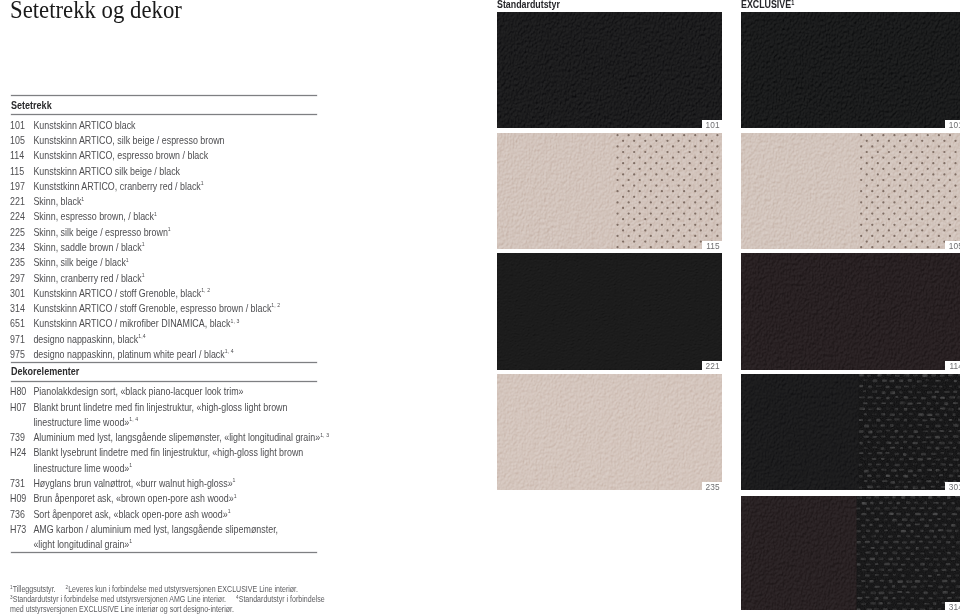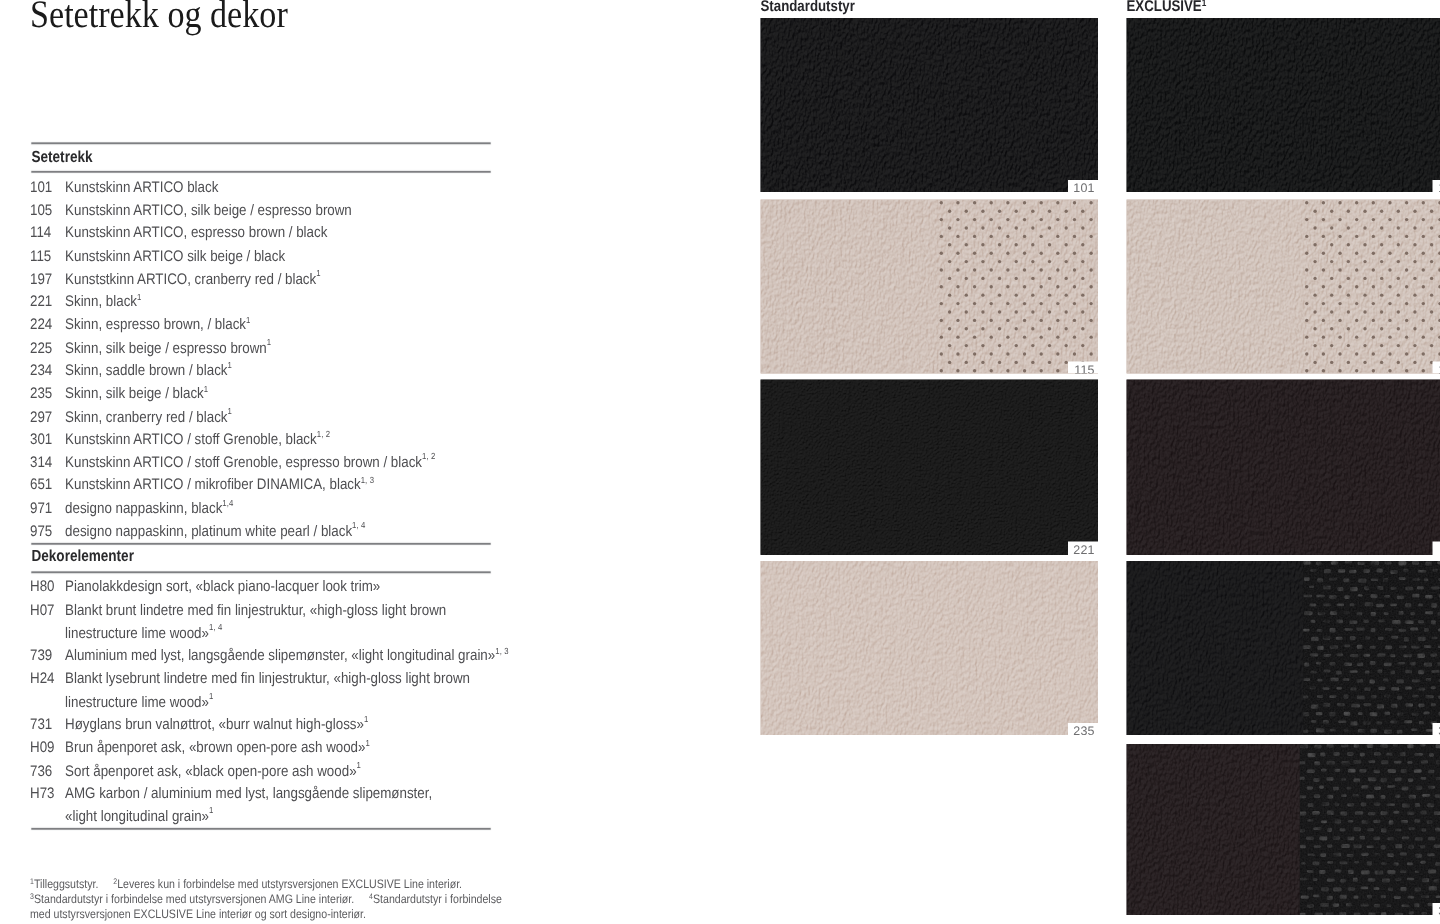--- a/index.html
+++ b/index.html
@@ -1,19 +1,19 @@
 <!DOCTYPE html>
 <html><head>
 <meta charset="utf-8">
 <style>
   html,body{margin:0;padding:0;}
   body{width:960px;height:616px;background:#ffffff;
        font-family:"Liberation Sans",sans-serif;overflow:hidden;position:relative;
        -webkit-font-smoothing:antialiased;}
-  .page{position:absolute;left:16px;top:0;width:892px;height:616px;}
+  .page{position:absolute;left:6px;top:0;width:892px;height:616px;}
 
   
   #title{position:absolute;left:4.2px;top:-5.2px;
          font-family:"Liberation Serif",serif;font-size:26px;font-weight:400;
          color:#1a1a1a;letter-spacing:0px;white-space:nowrap;
          transform:scaleX(0.875);transform-origin:left top;}
 
   
   .lcol{position:absolute;left:0;top:0;width:340px;}
   .rule{position:absolute;left:4.5px;width:306.5px;height:1px;background:#7e7f82;box-shadow:0 0 0.6px 0.25px rgba(126,127,130,0.55);}

